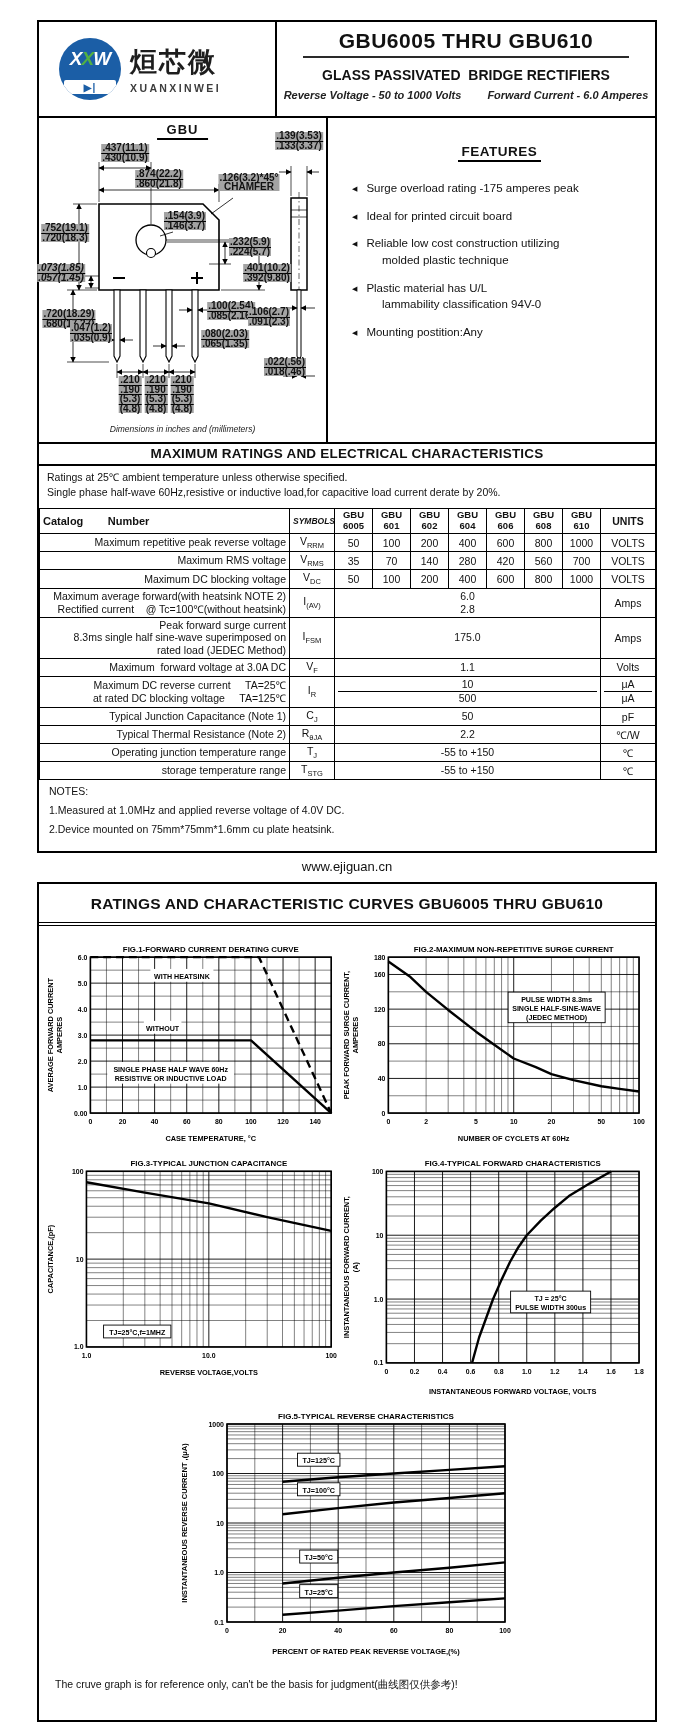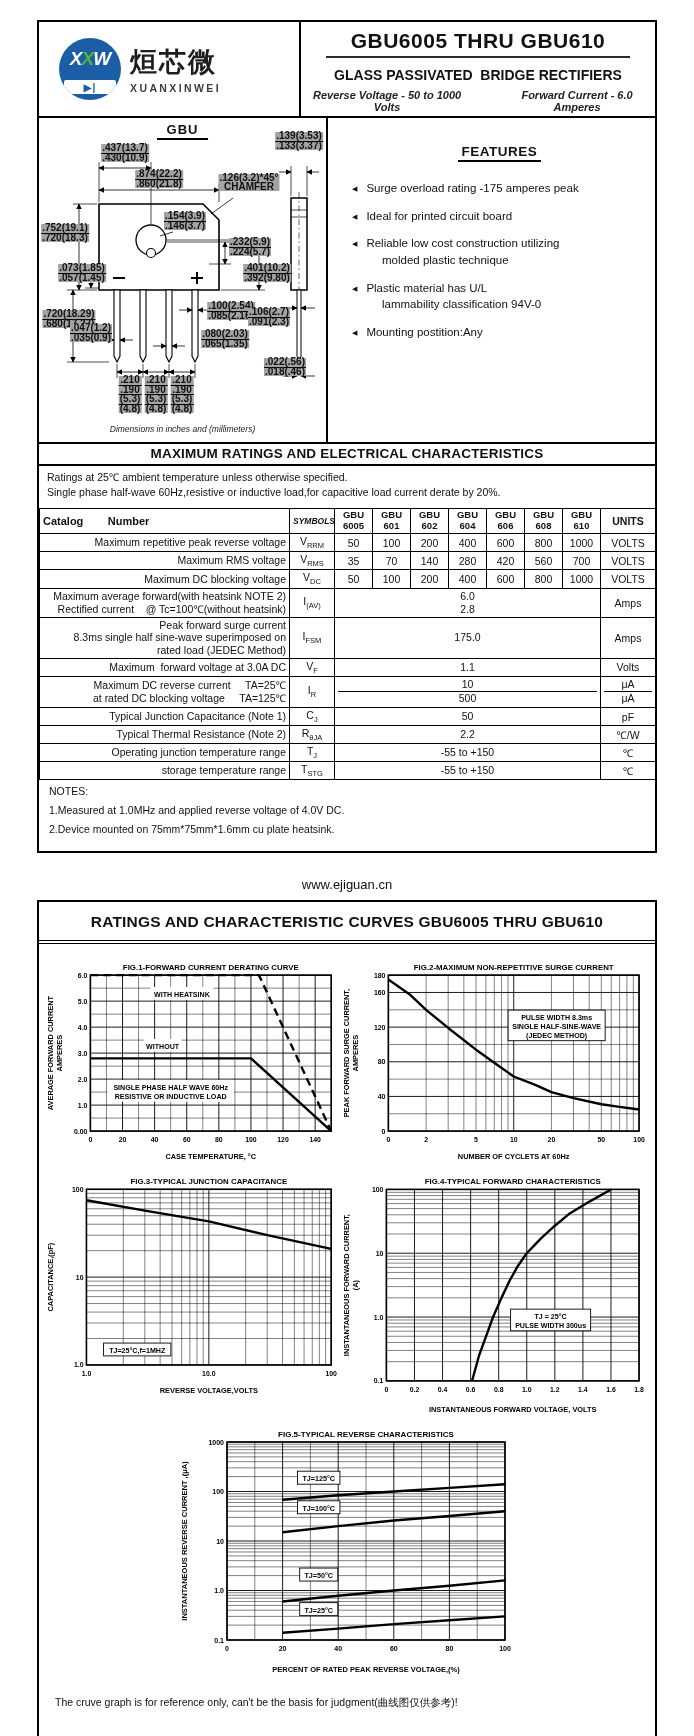--- a/index.html
+++ b/index.html
@@ -2,21 +2,21 @@
 <html><head>
 <meta charset="utf-8">
 <style>
 *{margin:0;padding:0;box-sizing:border-box}
 html,body{background:#fff}
 body{width:694px;font-family:"Liberation Sans",sans-serif;color:#111;-webkit-font-smoothing:antialiased}
 .page{padding:20px 37px 8px}
 .box{border:2px solid #000;background:#fff}
 
 .hdr{display:flex;border-bottom:2px solid #000;height:96px}
-.hdr-left{width:260px;display:flex;align-items:center;padding-left:20px;gap:9px;flex:none}
+.hdr-left{width:236px;display:flex;align-items:center;padding-left:20px;gap:9px;flex:none}
 .logo-circle{width:62px;height:62px;border-radius:50%;background:#1b5ea6;position:relative;overflow:hidden;flex:none}
 .logo-xxw{display:block;text-align:center;color:#fff;font-style:italic;font-weight:bold;font-size:19px;margin-top:10px;letter-spacing:-1px}
 .logo-xxw .gx{color:#52b043}
 .logo-band{position:absolute;left:5px;right:5px;bottom:6px;height:14px;background:#fff;border-radius:2px;display:flex;align-items:center;justify-content:center;color:#1b5ea6;font-size:10px;font-weight:bold;letter-spacing:1px}
 .logo-cn{font-size:27px;font-weight:bold;letter-spacing:2px;color:#1d1d1d;font-family:"DejaVu Sans",sans-serif}
 .logo-en{font-size:10.5px;letter-spacing:2.4px;color:#3c3c3c;font-weight:bold;margin-top:2px}
 .hdr-right{flex:1;border-left:2px solid #000;padding-top:7px;text-align:center}
 .doc-title{font-size:21px;font-weight:bold;letter-spacing:.5px}
 .doc-rule{width:86%;border-bottom:2px solid #2a2a2a;margin:3px auto 9px}
 .doc-sub{font-size:14px;font-weight:bold;white-space:pre}
@@ -50,21 +50,21 @@
 .sym{text-align:center;font-size:10.5px}
 .sym sub{font-size:7.5px}
 .val{text-align:center}
 .val div{line-height:13px}
 .unit{text-align:center}
 td.dual{padding:0}
 td.dual div{line-height:13.5px;padding:0 2px}
 td.dual div:first-child{border-bottom:1px solid #000}
 .notes{padding:5px 10px 16px;font-size:10.5px}
 .notes .item{margin-top:7px;white-space:pre}
-.site{text-align:center;font-size:13px;padding:24px 0 8px;color:#111}
+.site{text-align:center;font-size:13px;padding:6px 0 8px;color:#111}
 
 .p2-title{text-align:center;font-weight:bold;font-size:15.5px;padding:11px 0 9px;border-bottom:4px double #000;letter-spacing:.2px}
 .charts{padding:6px 4px 0}
 .crow{display:flex;justify-content:space-between;align-items:flex-start;padding:0 2px;margin-top:10px}
 .crow.center{justify-content:center}
 .p2-footer{font-size:10.5px;padding:20px 0 28px 16px}
 svg{font-family:"Liberation Sans",sans-serif}
 .dim{stroke:#000;stroke-width:.8;fill:none}
 .ext{stroke:#000;stroke-width:.7;fill:none}
 .geo{stroke:#000;fill:#fff}
@@ -169,21 +169,21 @@
               <line class="ext" x1="104" y1="224" x2="104" y2="238"></line>
               <line class="ext" x1="130" y1="224" x2="130" y2="238"></line>
               <line class="ext" x1="156" y1="224" x2="156" y2="238"></line>
             <line class="dim" x1="78" y1="232" x2="104" y2="232" marker-start="url(#ma)" marker-end="url(#ma)"></line>
             <line class="dim" x1="104" y1="232" x2="130" y2="232" marker-start="url(#ma)" marker-end="url(#ma)"></line>
             <line class="dim" x1="130" y1="232" x2="156" y2="232" marker-start="url(#ma)" marker-end="url(#ma)"></line>
           </g>
         </svg>
         <div id="dim-labels">
             <div class="dim-label" style="left: 86px; top: 26px;">
-              <span class="u">.437(13.7)</span>
+              <span class="u">.437(11.1)</span>
               <span>.430(10.9)</span>
             </div>
             <div class="dim-label" style="left: 120px; top: 52px;">
               <span class="u">.874(22.2)</span>
               <span>.860(21.8)</span>
             </div>
             <div class="dim-label" style="left: 210px; top: 56px;">
               <span>.126(3.2)*45°</span>
               <span>CHAMFER</span>
             </div>
@@ -196,21 +196,21 @@
               <span>.146(3.7)</span>
             </div>
             <div class="dim-label" style="left: 26px; top: 106px;">
               <span class="u">.752(19.1)</span>
               <span>.720(18.3)</span>
             </div>
             <div class="dim-label" style="left: 211px; top: 120px;">
               <span class="u">.232(5.9)</span>
               <span>.224(5.7)</span>
             </div>
-            <div class="dim-label" style="left: 43px; top: 146px;">
+            <div class="dim-label" style="left: 22px; top: 146px; font-style: italic;">
               <span class="u">.073(1.85)</span>
               <span>.057(1.45)</span>
             </div>
             <div class="dim-label" style="left: 228px; top: 146px;">
               <span class="u">.401(10.2)</span>
               <span>.392(9.80)</span>
             </div>
             <div class="dim-label" style="left: 30px; top: 192px;">
               <span class="u">.720(18.29)</span>
               <span>.680(17.27)</span>

